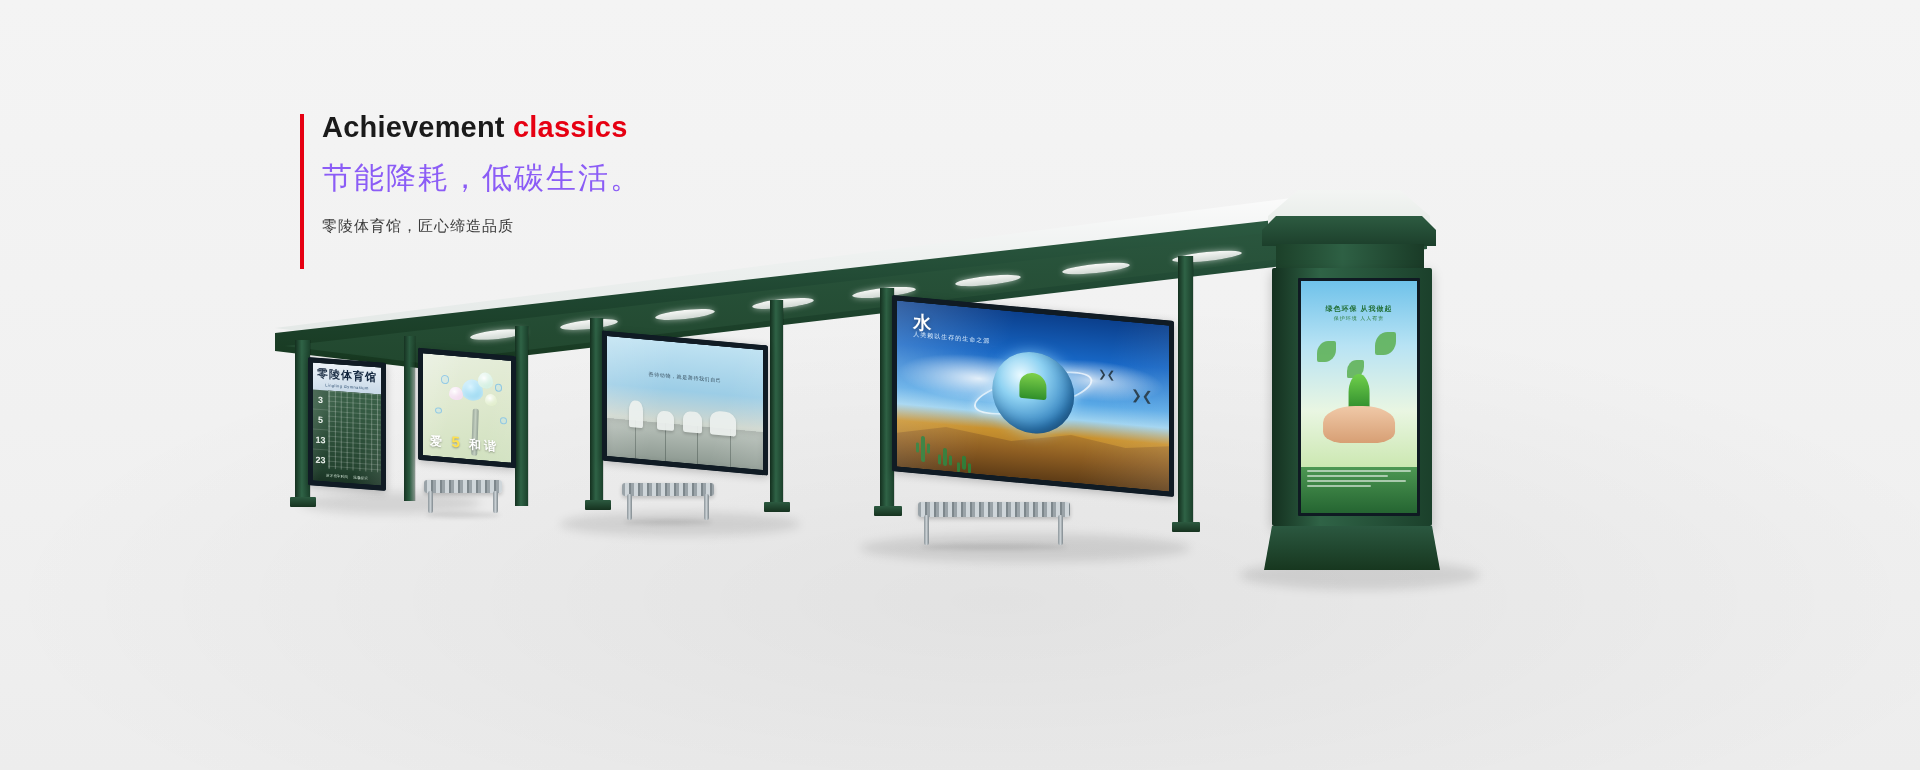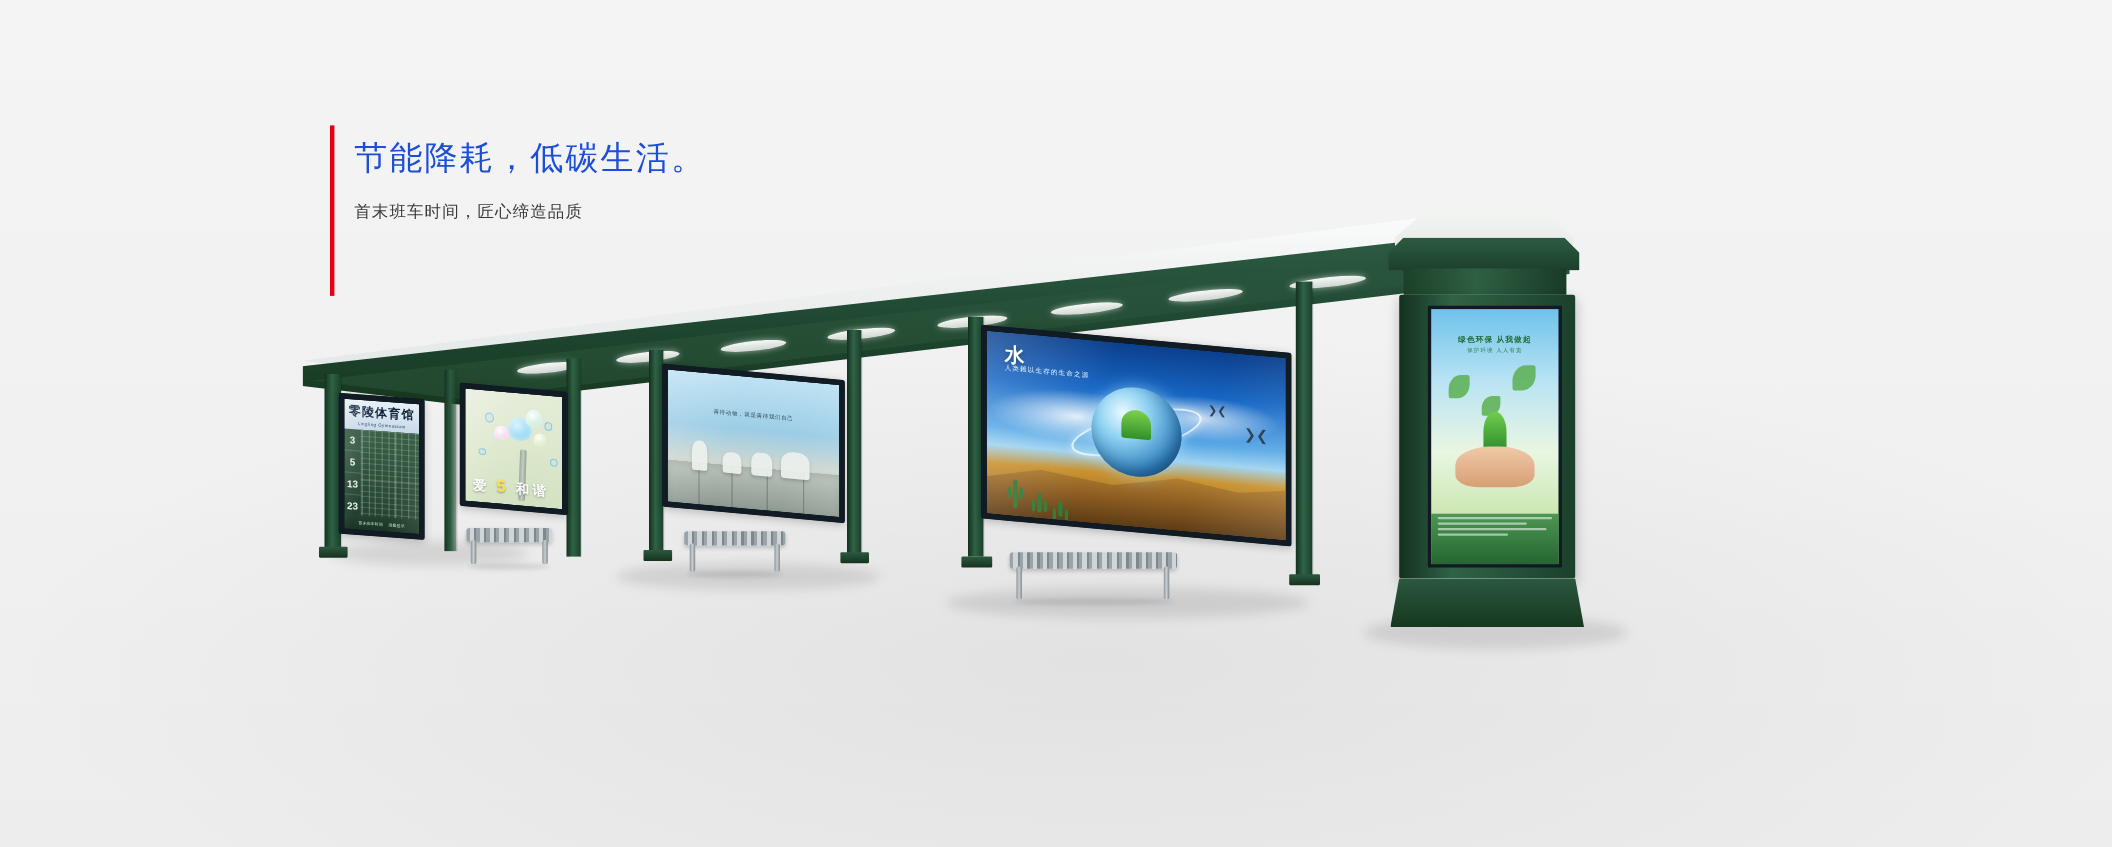--- a/index.html
+++ b/index.html
@@ -15,21 +15,21 @@
       radial-gradient(ellipse 1400px 420px at 52% 78%, rgba(0,0,0,0.055) 0%, rgba(0,0,0,0.0) 72%),
       linear-gradient(180deg,#f4f4f4 0%, #f1f1f1 55%, #ededed 100%);
   }
 
   
   .copy{position:absolute;left:300px;top:110px;width:640px;}
   .copy .rule{position:absolute;left:0;top:4px;width:4px;height:155px;background:#e60012;}
   .copy .l1{margin:0 0 0 22px;font-size:29px;font-weight:bold;letter-spacing:.2px;color:#1a1a1a;line-height:1.18;}
   .copy .l1 .accent{color:#e60012;}
   .copy .l2{margin:2px 0 0 22px;font-size:27px;font-weight:400;color:#2b2b2b;letter-spacing:.6px;line-height:1.2;}
-  .copy .l3{margin:14px 0 0 22px;font-size:30px;font-weight:400;color:#1d4ed8;letter-spacing:2px;}
+  .copy .l3{margin:14px 0 0 22px;font-size:30px;font-weight:400;color:#8b5cf6;letter-spacing:2px;}
   .copy .l4{margin:18px 0 0 22px;font-size:15px;color:#3a3a3a;letter-spacing:1px;}
 
   
   .shelter{position:absolute;left:0;top:0;width:1920px;height:770px;pointer-events:none;}
   .shelter > *{pointer-events:auto;}
 
   
   .canopy-top{
     position:absolute;left:275px;top:196px;width:1150px;height:150px;
     background:linear-gradient(180deg,#fbfbfb 0%,#eef1f0 40%,#e2e7e5 100%);
@@ -187,22 +187,23 @@
   .foot{position:absolute;height:10px;background:linear-gradient(180deg,#2c5a40,#16321f);border-radius:1px;}
   .gshadow{position:absolute;border-radius:50%;background:rgba(0,0,0,.10);filter:blur(5px);}
 </style>
 </head>
 <body>
 
 <div class="stage"></div>
 
 <div class="copy">
   <div class="rule"></div>
+  <div class="l1"><span>Achievement </span><span class="accent">classics</span></div>
   <div class="l3">节能降耗，低碳生活。</div>
-  <div class="l4">首末班车时间，匠心缔造品质</div>
+  <div class="l4">零陵体育馆，匠心缔造品质</div>
 </div>
 
 <div class="shelter">
 
   <div class="gshadow" style="left:300px;top:492px;width:180px;height:22px;"></div>
   <div class="gshadow" style="left:560px;top:512px;width:240px;height:24px;"></div>
   <div class="gshadow" style="left:860px;top:534px;width:330px;height:28px;"></div>
   <div class="gshadow" style="left:1240px;top:560px;width:240px;height:30px;"></div>
 
   <div class="canopy-top"></div>

